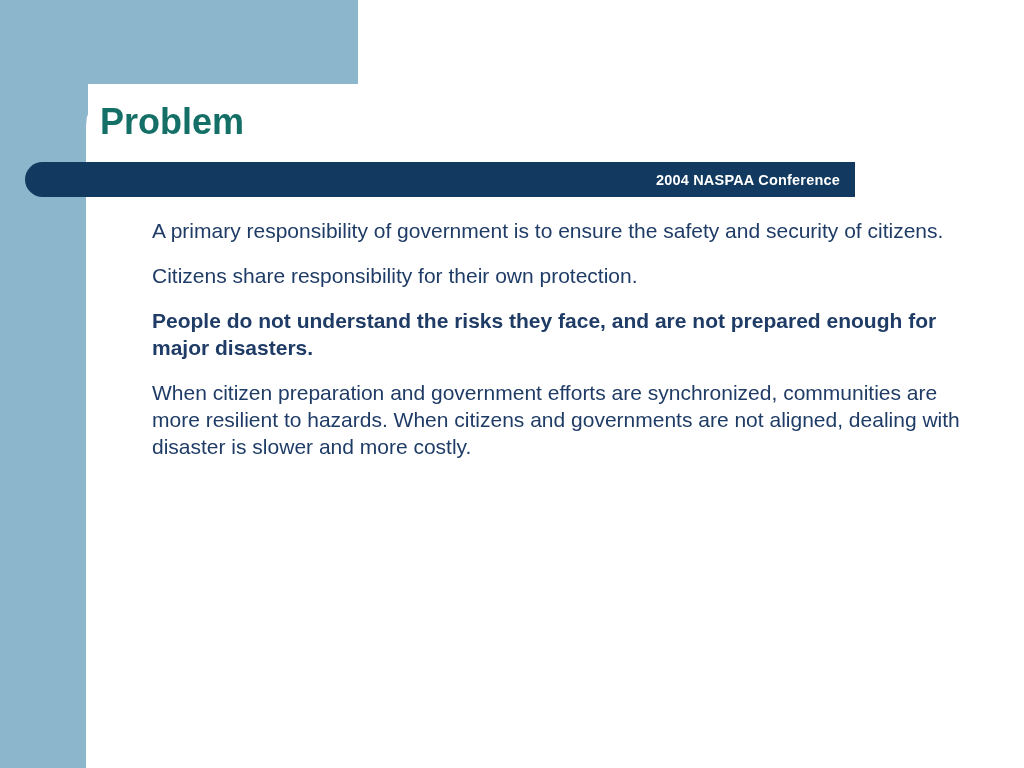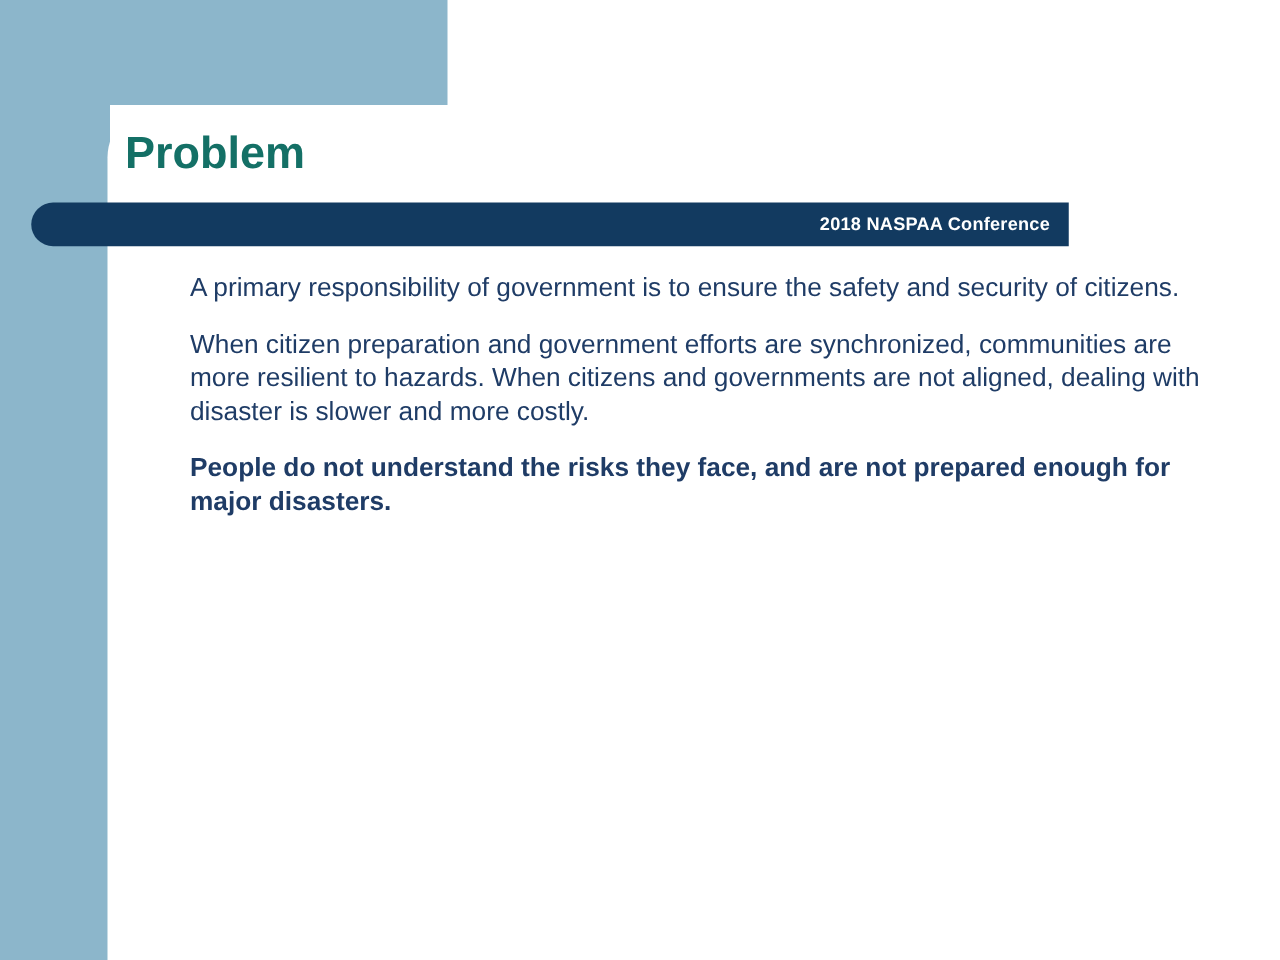--- a/index.html
+++ b/index.html
@@ -80,21 +80,22 @@
 <body>
 
 <div class="slide">
   <div class="sidebar"></div>
   <div class="top-block"></div>
   <div class="content-panel"></div>
 
   <div class="slide-title">Problem</div>
 
   <div class="title-bar">
-    <span class="badge">2018 NASPAA Conference</span>
+    <span class="badge">2004 NASPAA Conference</span>
   </div>
 
   <div class="body-text">
     <p class="para">A primary responsibility of government is to ensure the safety and security of citizens.</p>
+    <p class="para">Citizens share responsibility for their own protection.</p>
+    <p class="para bold">People do not understand the risks they face, and are not prepared enough for major disasters.</p>
     <p class="para">When citizen preparation and government efforts are synchronized, communities are more resilient to hazards. When citizens and governments are not aligned, dealing with disaster is slower and more costly.</p>
-    <p class="para bold">People do not understand the risks they face, and are not prepared enough for major disasters.</p>
   </div>
 </div>
 
 </body></html>

